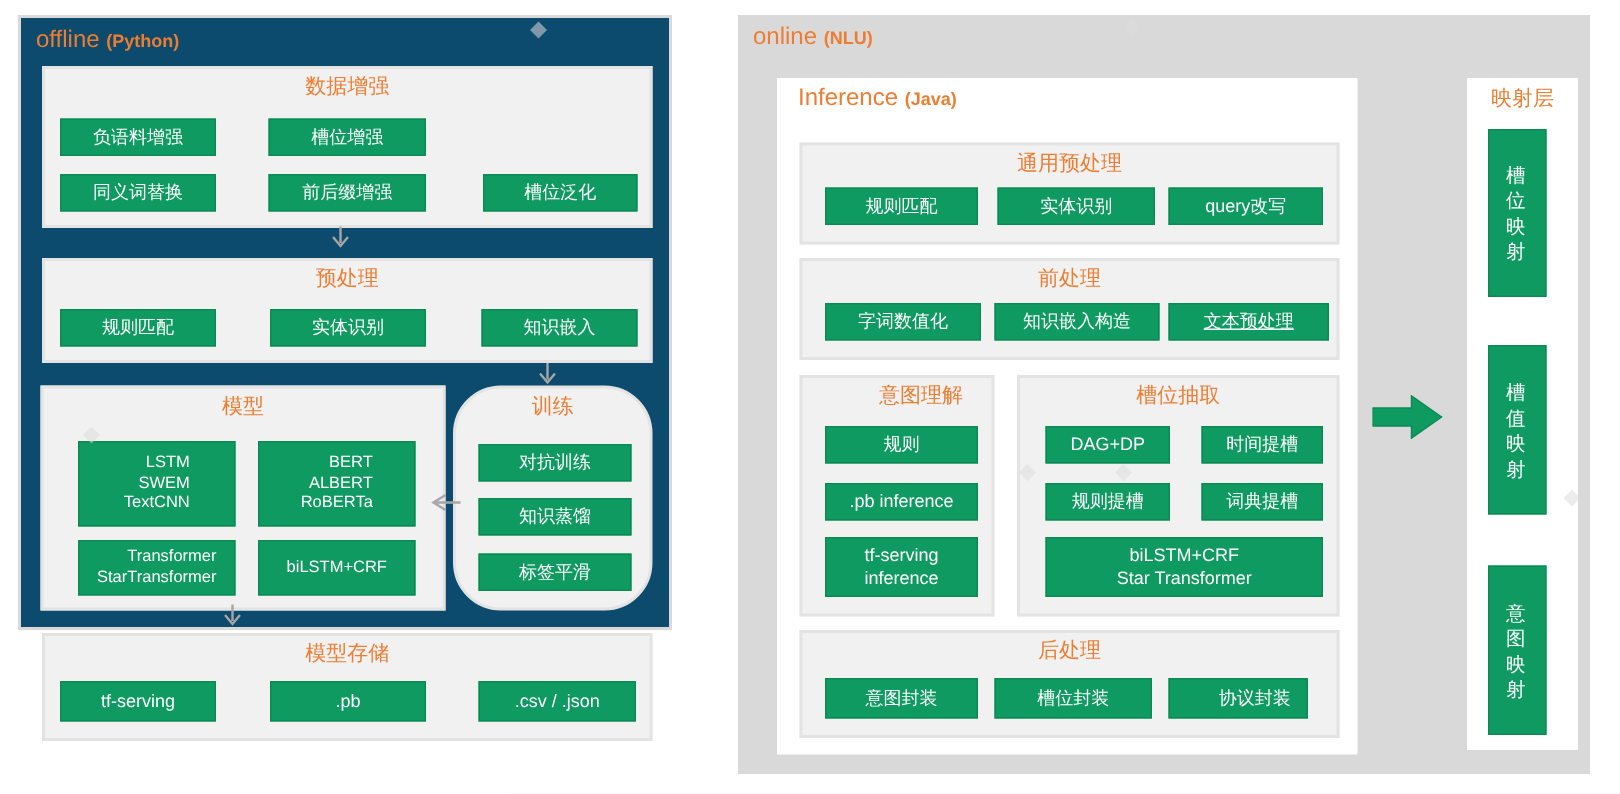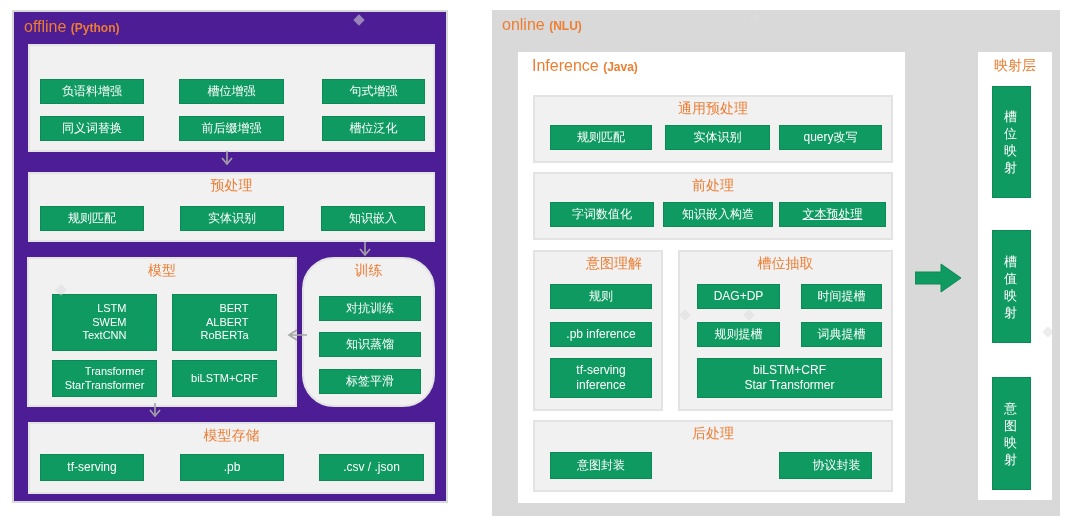--- a/index.html
+++ b/index.html
@@ -1,20 +1,20 @@
 <!DOCTYPE html>
 <html><head>
 <meta charset="utf-8">
 <style>
   html,body{margin:0;padding:0;background:#ffffff;}
   body{font-family:"Liberation Sans","DejaVu Sans",sans-serif;}
   .stage{position:relative;width:1080px;height:529px;background:#ffffff;overflow:hidden;}
 
-  .panel-offline{position:absolute;left:12px;top:10px;width:436px;height:493px;
-    background:#4c1d95;border:2px solid #d9d9d9;box-sizing:border-box;}
+  .panel-offline{position:absolute;left:12px;top:10px;width:436px;height:410px;
+    background:#0c4a6e;border:2px solid #d9d9d9;box-sizing:border-box;}
   .panel-online{position:absolute;left:492px;top:10px;width:568px;height:506px;
     background:#d9d9d9;}
   .panel-header{position:absolute;left:10px;top:6px;color:#ed7d31;font-size:16px;white-space:nowrap;}
   .panel-header .sub{font-size:12px;font-weight:700;}
 
   .white-box{position:absolute;background:#ffffff;}
   .sec{position:absolute;background:#f1f1f2;border:2px solid #e3e3e3;box-sizing:border-box;}
   .sec-title{display:block;text-align:center;color:#ed7d31;font-size:14px;padding-top:3px;}
   .btn{position:absolute;background:#0f9a61;border:1px solid #0c8a55;box-sizing:border-box;
     color:#ffffff;display:flex;align-items:center;justify-content:center;
@@ -33,23 +33,23 @@
 
 <div class="stage">
 
   <div class="panel-offline">
     <div class="panel-header">
       <span>offline</span>
       <span class="sub">(Python)</span>
     </div>
 
     <div class="sec" style="left:14px;top:32px;width:407px;height:108px;">
+      <span class="sec-title">数据增强</span>
       <div class="btn" style="left:10px;top:33px;width:104px;height:25px;">负语料增强</div>
       <div class="btn" style="left:149px;top:33px;width:105px;height:25px;">槽位增强</div>
-      <div class="btn" style="left:292px;top:33px;width:103px;height:25px;">句式增强</div>
       <div class="btn" style="left:149px;top:70px;width:105px;height:25px;">前后缀增强</div>
       <div class="btn" style="left:10px;top:70px;width:104px;height:25px;">同义词替换</div>
       <div class="btn" style="left:292px;top:70px;width:103px;height:25px;">槽位泛化</div>
     </div>
 
     <div class="sec" style="left:14px;top:160px;width:407px;height:70px;">
       <span class="sec-title">预处理</span>
       <div class="btn" style="left:10px;top:32px;width:104px;height:25px;">规则匹配</div>
       <div class="btn" style="left:150px;top:32px;width:104px;height:25px;">实体识别</div>
       <div class="btn" style="left:291px;top:32px;width:104px;height:25px;">知识嵌入</div>
@@ -136,20 +136,21 @@
         <div class="btn" style="left:121px;top:32px;width:81px;height:25px;">时间提槽</div>
         <div class="btn" style="left:17px;top:70px;width:83px;height:25px;">规则提槽</div>
         <div class="btn" style="left:121px;top:70px;width:81px;height:25px;">词典提槽</div>
         <div class="btn" style="left:17px;top:106px;width:185px;height:40px;">biLSTM+CRF
 Star Transformer</div>
       </div>
 
       <div class="sec" style="left:15px;top:368px;width:360px;height:72px;">
         <span class="sec-title">后处理</span>
         <div class="btn" style="left:15px;top:30px;width:102px;height:27px;">意图封装</div>
+        <div class="btn" style="left:128px;top:30px;width:105px;height:27px;">槽位封装</div>
         <div class="btn" style="left:244px;top:30px;width:93px;height:27px;padding-left:22px;">协议封装</div>
       </div>
     </div>
 
     <div class="white-box" style="left:486px;top:42px;width:74px;height:448px;">
       <span class="sec-title" style="padding-top:5px;">映射层</span>
       <div class="vbtn" style="left:14px;top:34px;width:39px;height:112px;">
         <span>槽位映射</span>
       </div>
       <div class="vbtn" style="left:14px;top:178px;width:39px;height:113px;">

